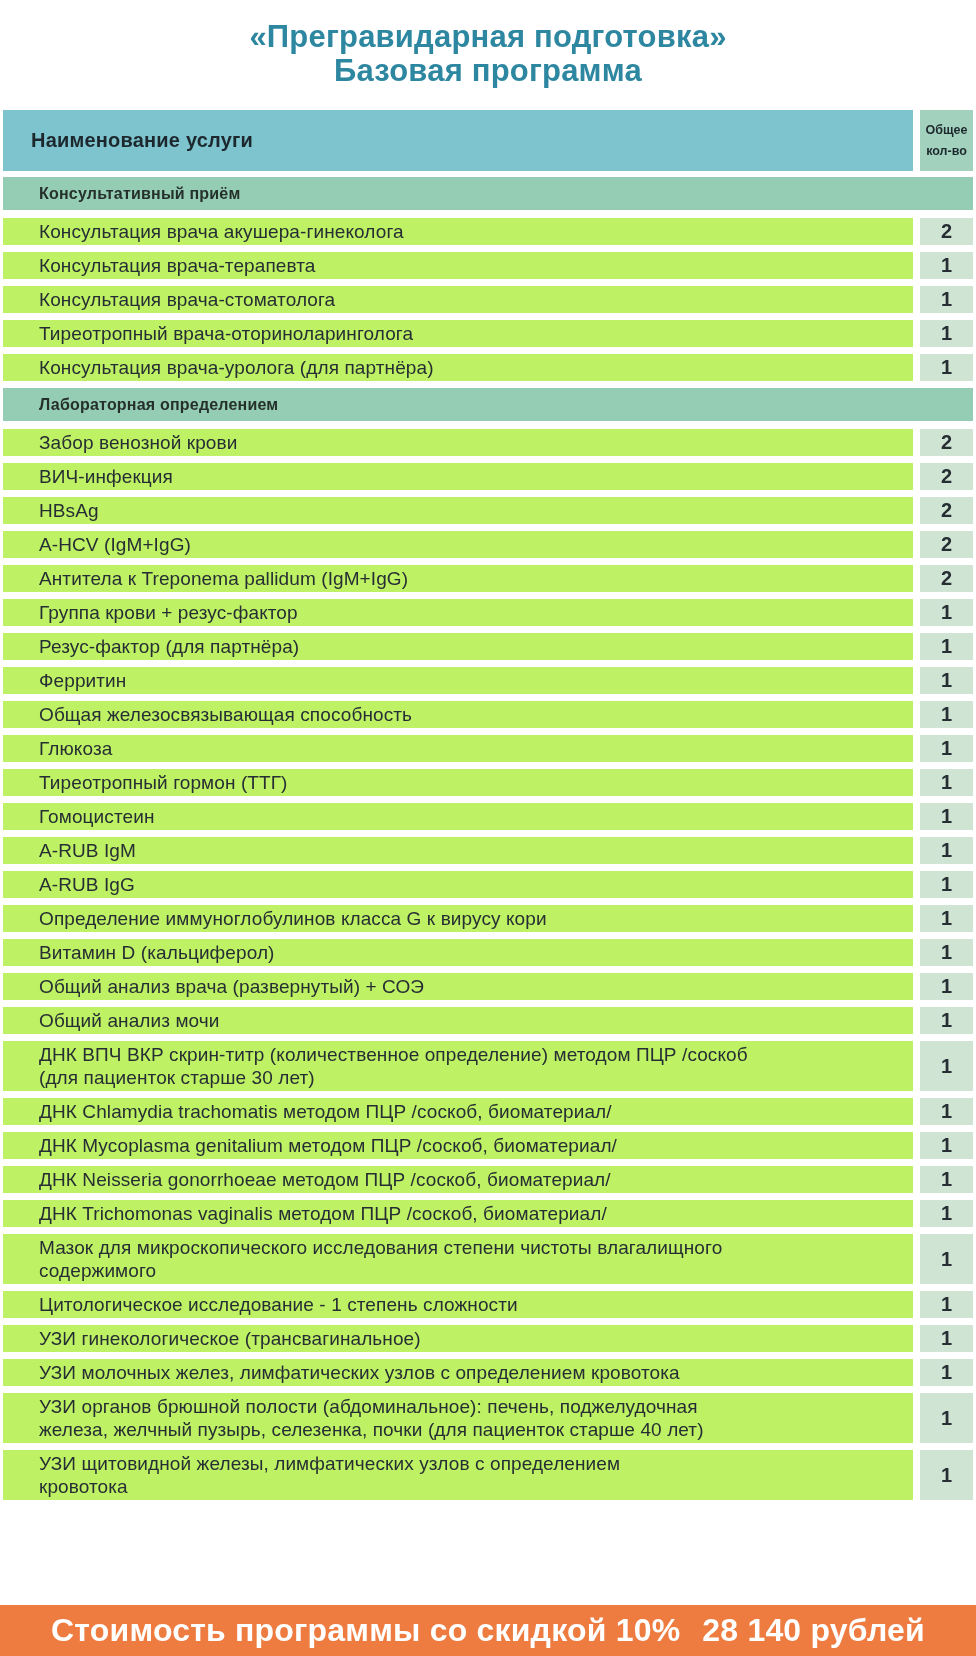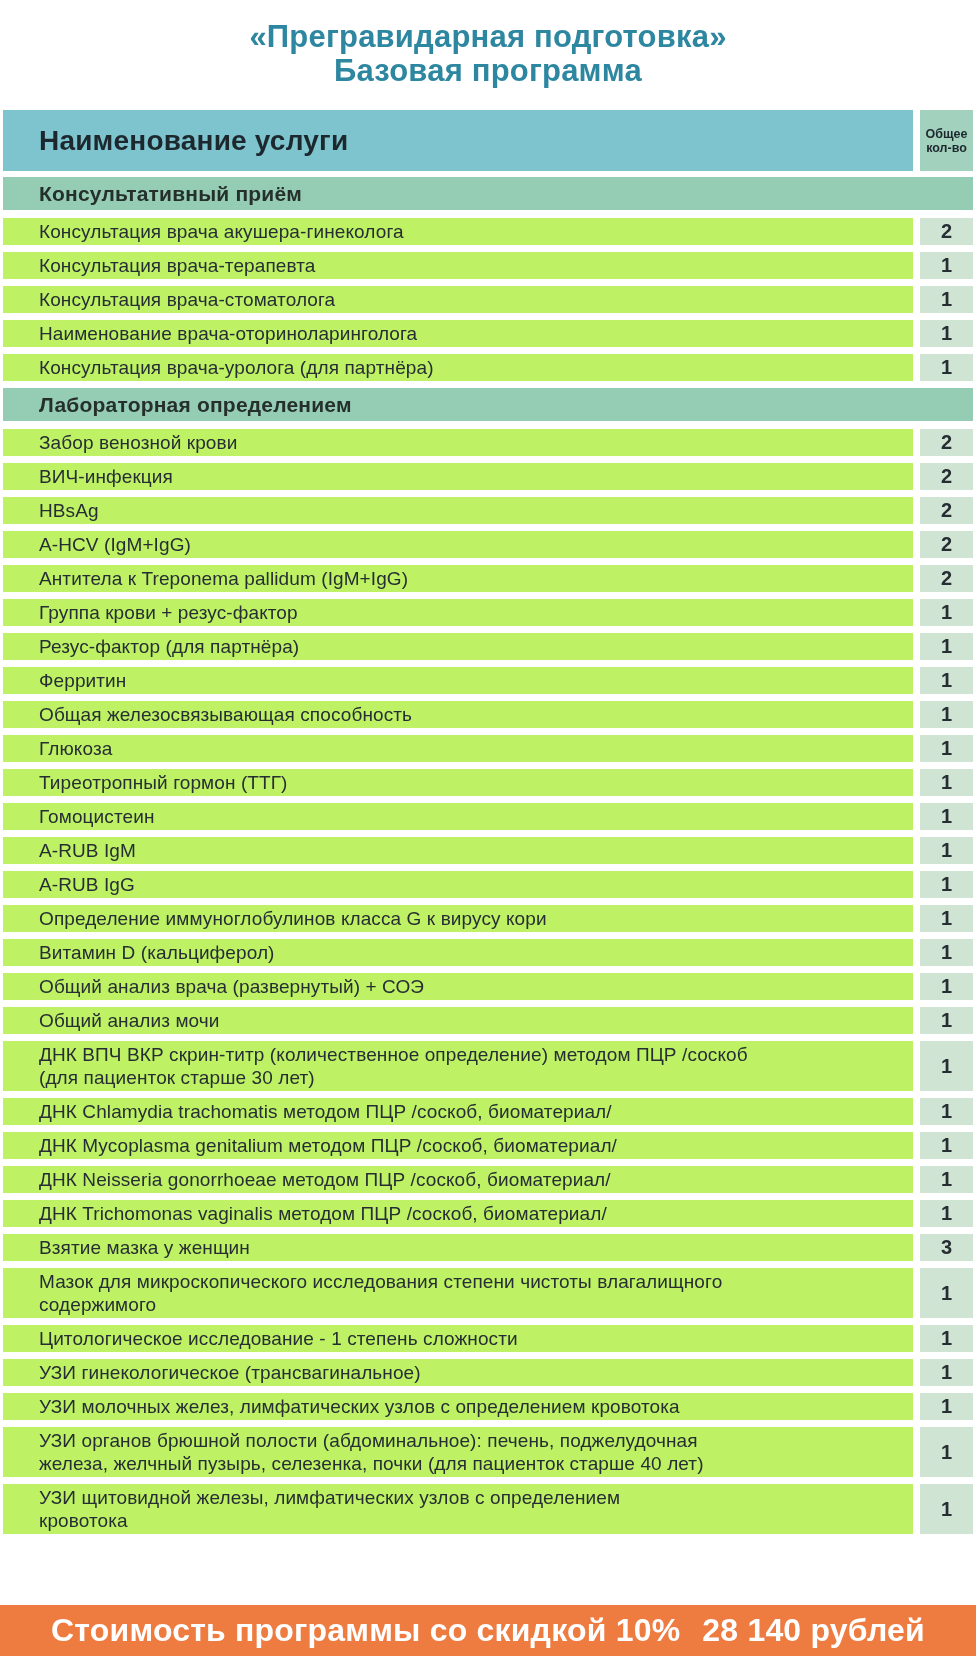--- a/index.html
+++ b/index.html
@@ -31,46 +31,46 @@
   .thead-row {
     display: flex;
     height: 61px;
     margin-bottom: 6px;
   }
   .thead-service {
     flex: 1;
     background: #7dc4ce;
     display: flex;
     align-items: center;
-    padding-left: 36px;
-    font-size: 28px;
+    padding-left: 28px;
+    font-size: 20px;
     font-weight: bold;
     color: #1d282e;
     letter-spacing: 0.2px;
   }
   .thead-qty {
     width: 53px;
     margin-left: 7px;
     background: #a2d2bd;
     display: flex;
     align-items: center;
     justify-content: center;
     text-align: center;
     font-size: 12.5px;
     font-weight: bold;
     color: #1d282e;
-    line-height: 14px;
+    line-height: 21px;
   }
   .section-header {
     background: #94cdb4;
     min-height: 33px;
     display: flex;
     align-items: center;
     padding-left: 36px;
-    font-size: 21px;
+    font-size: 16px;
     font-weight: bold;
     color: #25302c;
     letter-spacing: 0.2px;
     margin-top: 6px;
     margin-bottom: 8px;
   }
   #table-body .section-header:first-child { margin-top: 0; }
   .table-row {
     display: flex;
     margin-bottom: 7px;
@@ -138,21 +138,21 @@
       </div>
       <div class="table-row">
         <div class="service-cell">Консультация врача-терапевта</div>
         <div class="qty-cell">1</div>
       </div>
       <div class="table-row">
         <div class="service-cell">Консультация врача-стоматолога</div>
         <div class="qty-cell">1</div>
       </div>
       <div class="table-row">
-        <div class="service-cell">Наименование врача-оториноларинголога</div>
+        <div class="service-cell">Тиреотропный врача-оториноларинголога</div>
         <div class="qty-cell">1</div>
       </div>
       <div class="table-row">
         <div class="service-cell">Консультация врача-уролога (для партнёра)</div>
         <div class="qty-cell">1</div>
       </div>
       <div class="section-header">Лабораторная определением</div>
       <div class="table-row">
         <div class="service-cell">Забор венозной крови</div>
         <div class="qty-cell">2</div>
@@ -238,24 +238,20 @@
         <div class="service-cell">ДНК Mycoplasma genitalium методом ПЦР /соскоб, биоматериал/</div>
         <div class="qty-cell">1</div>
       </div>
       <div class="table-row">
         <div class="service-cell">ДНК Neisseria gonorrhoeae методом ПЦР /соскоб, биоматериал/</div>
         <div class="qty-cell">1</div>
       </div>
       <div class="table-row">
         <div class="service-cell">ДНК Trichomonas vaginalis методом ПЦР /соскоб, биоматериал/</div>
         <div class="qty-cell">1</div>
-      </div>
-      <div class="table-row">
-        <div class="service-cell">Взятие мазка у женщин</div>
-        <div class="qty-cell">3</div>
       </div>
       <div class="table-row">
         <div class="service-cell">Мазок для микроскопического исследования степени чистоты влагалищного
 содержимого</div>
         <div class="qty-cell">1</div>
       </div>
       <div class="table-row">
         <div class="service-cell">Цитологическое исследование - 1 степень сложности</div>
         <div class="qty-cell">1</div>
       </div>

